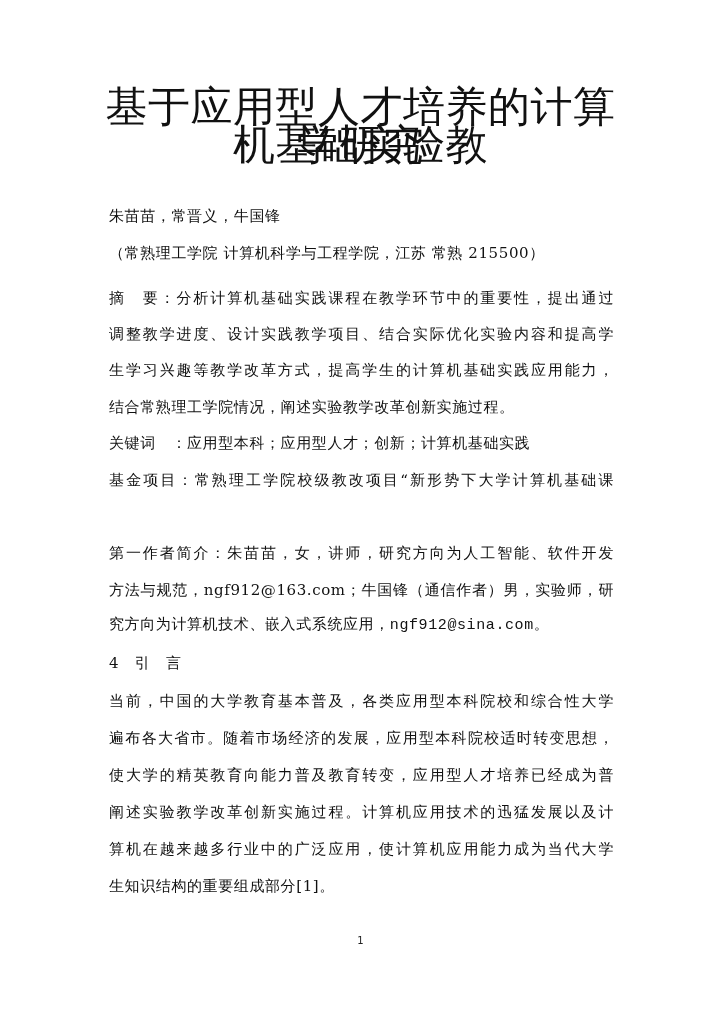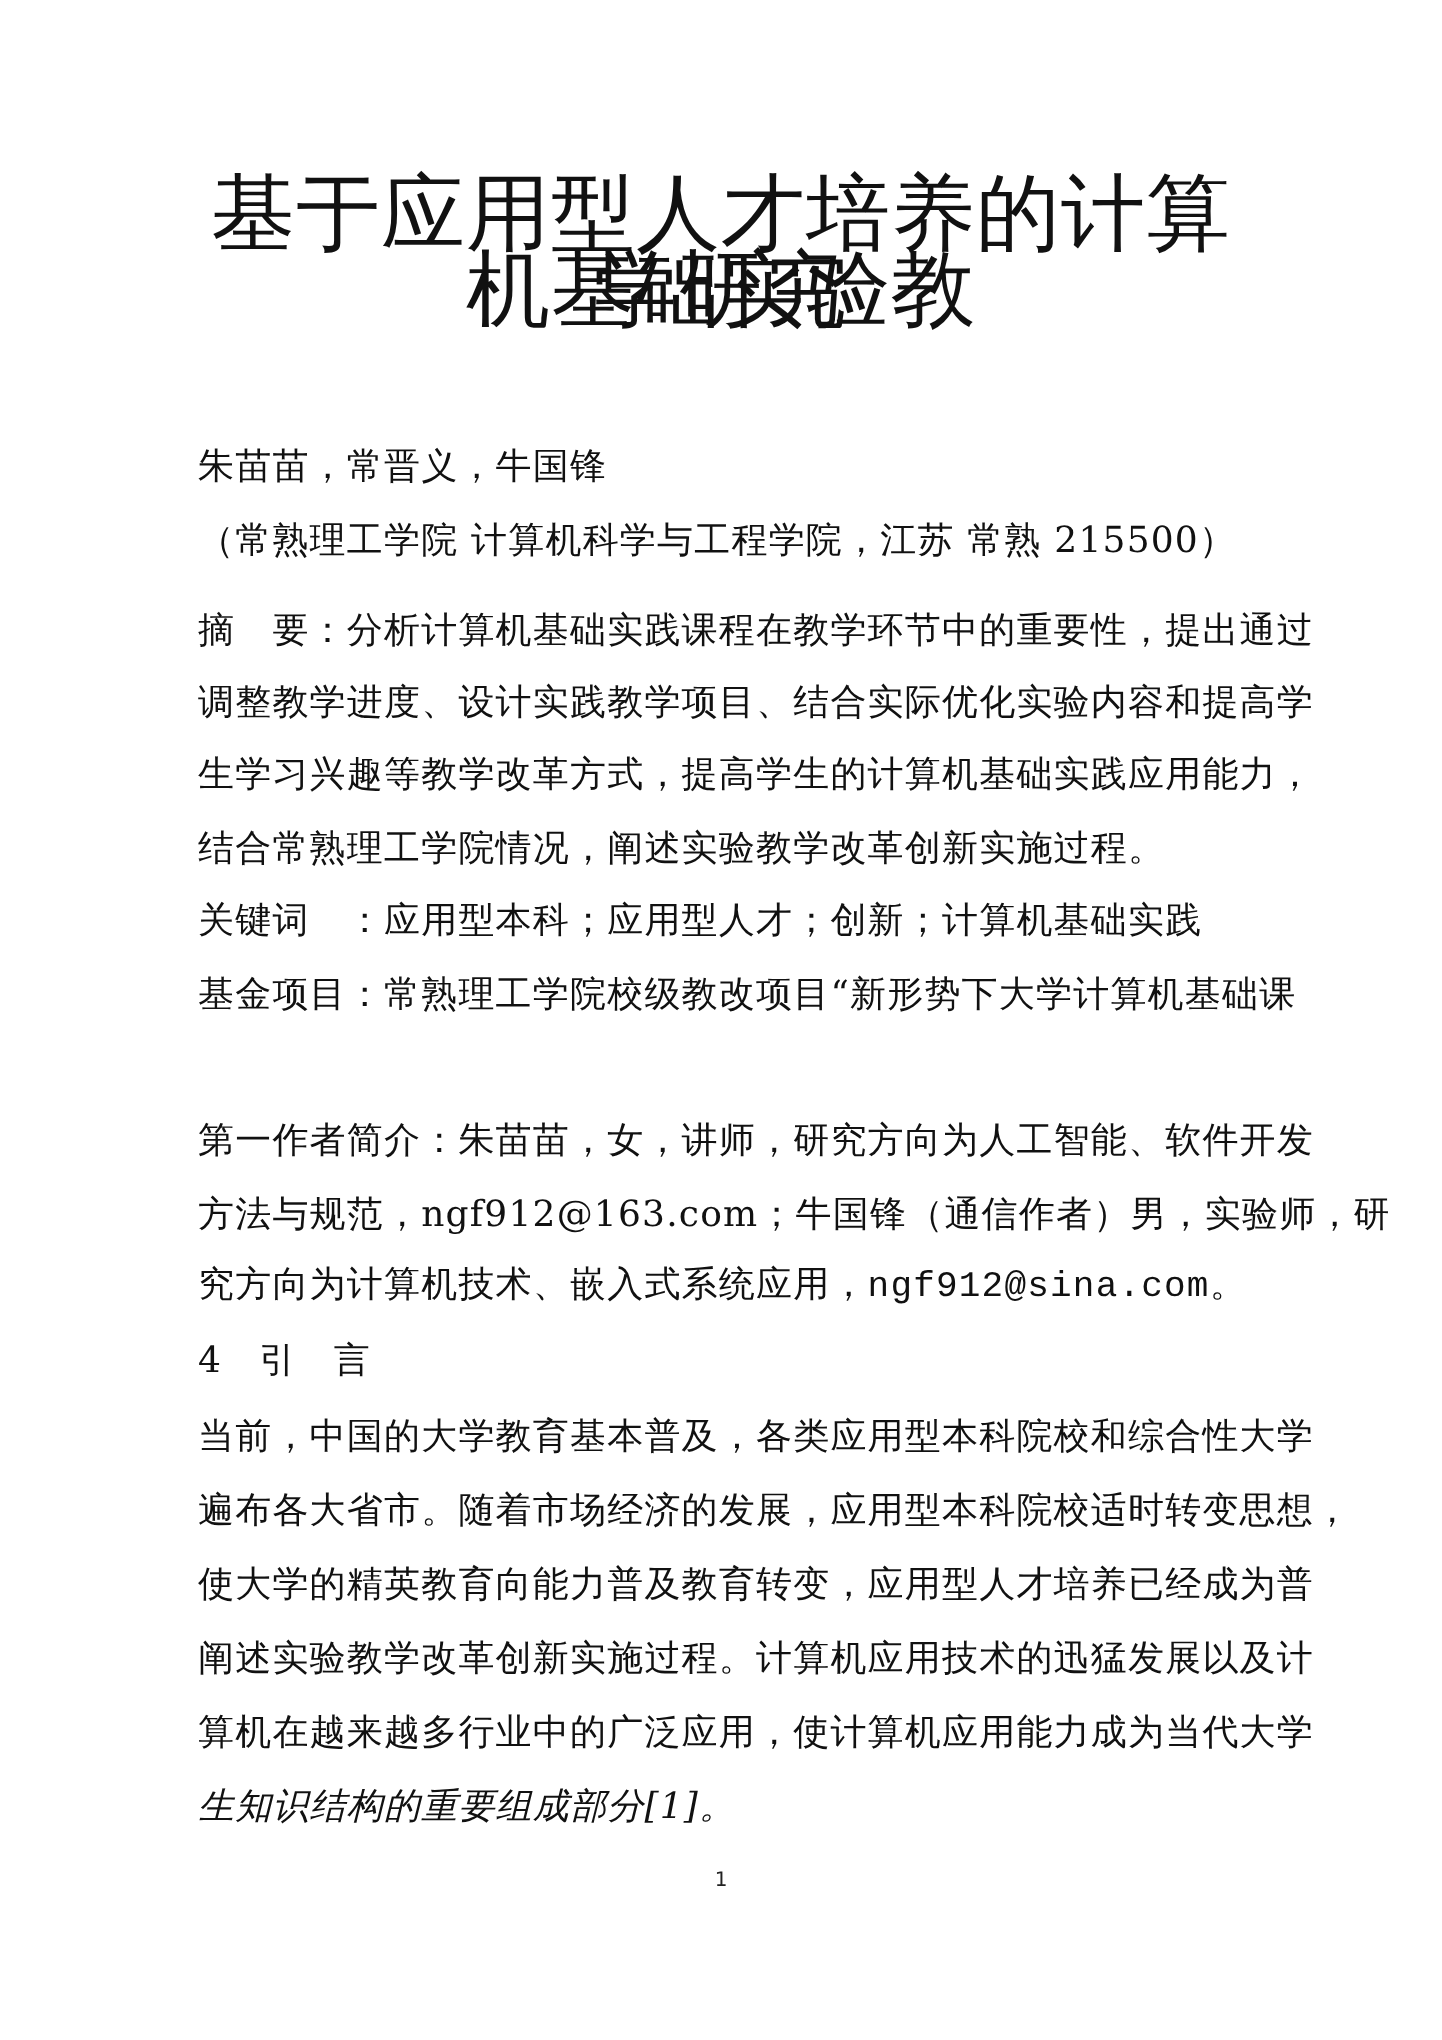--- a/index.html
+++ b/index.html
@@ -4,22 +4,22 @@
   <style>
     html, body { margin: 0; padding: 0; background: #ffffff; }
     body { width: 721px; height: 1020px; position: relative; overflow: hidden;
            font-family: "DejaVu Serif", "Liberation Serif", serif; color: #111; }
     .page { position: absolute; left: 0; top: 0; width: 721px; height: 1020px; background: #fff; }
     .title { position: absolute; left: 100px; width: 521px; text-align: center;
              font-size: 42px; line-height: 38px; font-weight: normal; color: #111;
              letter-spacing: 0.5px; }
     .title.l1 { top: 88px; }
     .title.l2 { top: 126px; }
-    .line { position: absolute; left: 99px; width: 505px; font-size: 18px;
-            line-height: 24px; white-space: nowrap; color: #111; letter-spacing: 0.6px; margin-top: 18px; }
+    .line { position: absolute; left: 109px; width: 505px; font-size: 15px;
+            line-height: 24px; white-space: nowrap; color: #111; letter-spacing: 0.6px; }
     .justify { text-align: justify; text-align-last: justify; }
     .pagenum { position: absolute; top: 935px; left: 0; width: 721px; text-align: center;
                font-family: "DejaVu Sans", sans-serif; font-size: 10px; color: #222; }
   </style>
 </head>
 <body>
 
 <div class="page">
   <div class="title l1">基于应用型人才培养的计算机基础实验教</div>
   <div class="title l2">学研究</div>
@@ -40,16 +40,16 @@
   <div class="line justify" style="top:578px;">方法与规范，ngf912@163.com；牛国锋（通信作者）男，实验师，研</div>
   <div class="line" style="top:614px;font-family:Liberation Mono, monospace;">究方向为计算机技术、嵌入式系统应用，ngf912@sina.com。</div>
 
   <div class="line" style="top:651px;">4　引　言</div>
 
   <div class="line justify" style="top:689px;">当前，中国的大学教育基本普及，各类应用型本科院校和综合性大学</div>
   <div class="line justify" style="top:763px;">使大学的精英教育向能力普及教育转变，应用型人才培养已经成为普</div>
   <div class="line justify" style="top:726px;">遍布各大省市。随着市场经济的发展，应用型本科院校适时转变思想，</div>
   <div class="line justify" style="top:800px;">阐述实验教学改革创新实施过程。计算机应用技术的迅猛发展以及计</div>
   <div class="line justify" style="top:837px;">算机在越来越多行业中的广泛应用，使计算机应用能力成为当代大学</div>
-  <div class="line" style="top:874px;font-style:italic;">生知识结构的重要组成部分[1]。</div>
+  <div class="line" style="top:874px;">生知识结构的重要组成部分[1]。</div>
 
   <div class="pagenum">1</div>
 </div>
 
 </body></html>

